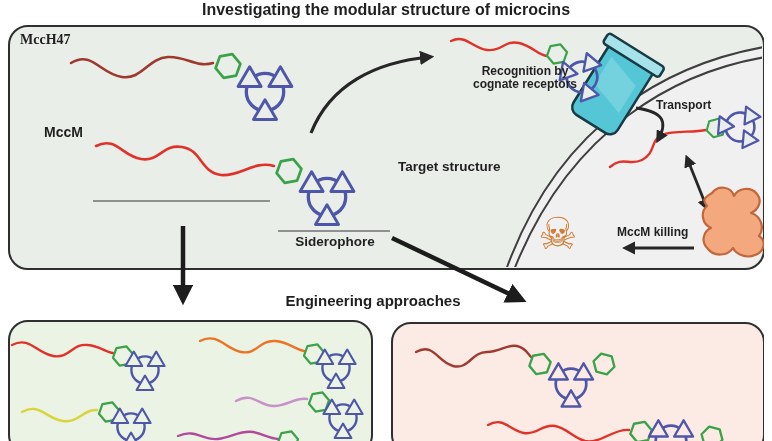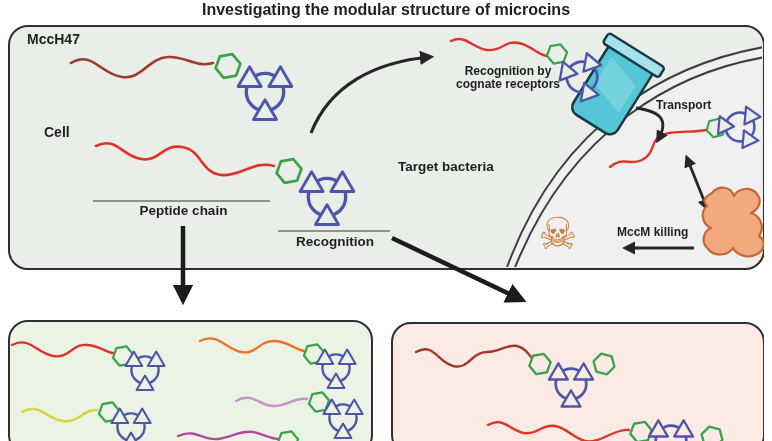--- a/index.html
+++ b/index.html
@@ -128,26 +128,26 @@
       <use href="#hex" transform="translate(604,364) rotate(-15) scale(0.9)"></use>
       <path d="M488,425 C504,416 510,431 524,433 C538,435 541,424 555,426 C567,428 573,438 585,441 C600,444 615,428 629,430" fill="none" stroke="#e1322a" stroke-width="2.4" stroke-linecap="round"></path>
       <use href="#hex" transform="translate(641,432) rotate(20) scale(0.9)"></use>
       <use href="#sid" transform="translate(671,441) scale(0.9)"></use>
       <use href="#hex" transform="translate(712,437) rotate(-15) scale(0.9)"></use>
     </g>
   </svg>
 
   <div class="lbl ttl" style="left:0;top:1px;width:772px;">Investigating the modular structure of microcins</div>
 
-  <div class="lbl m14" style="left:27px;top:32px;">MccH47</div>
-  <div class="lbl m14" style="left:44px;top:125px;">Cell</div>
+  <div class="lbl m14" style="left:20px;top:32px;font-family:Liberation Serif, serif;">MccH47</div>
+  <div class="lbl m14" style="left:44px;top:125px;">MccM</div>
 
-  <div class="lbl m13" style="left:106px;top:204px;width:155px;text-align:center;">Peptide chain</div>
-  <div class="lbl m13" style="left:260px;top:235px;width:150px;text-align:center;">Recognition</div>
+  <div class="lbl m13" style="left:260px;top:235px;width:150px;text-align:center;">Siderophore</div>
 
-  <div class="lbl s12" style="left:447px;top:65px;width:122px;">Recognition by cognate receptors</div>
-  <div class="lbl m13" style="left:398px;top:160px;">Target bacteria</div>
+  <div class="lbl s12" style="left:464px;top:65px;width:122px;">Recognition by cognate receptors</div>
+  <div class="lbl m13" style="left:398px;top:160px;">Target structure</div>
   <div class="lbl s125" style="left:656px;top:99px;">Transport</div>
   <div class="lbl s125" style="left:617px;top:226px;">MccM killing</div>
 
   <div id="skull" style="left:538px;top:212px;">☠</div>
 
+  <div class="lbl h15" style="left:240px;top:293px;width:266px;">Engineering approaches</div>
 </div>
 
 </body></html>

